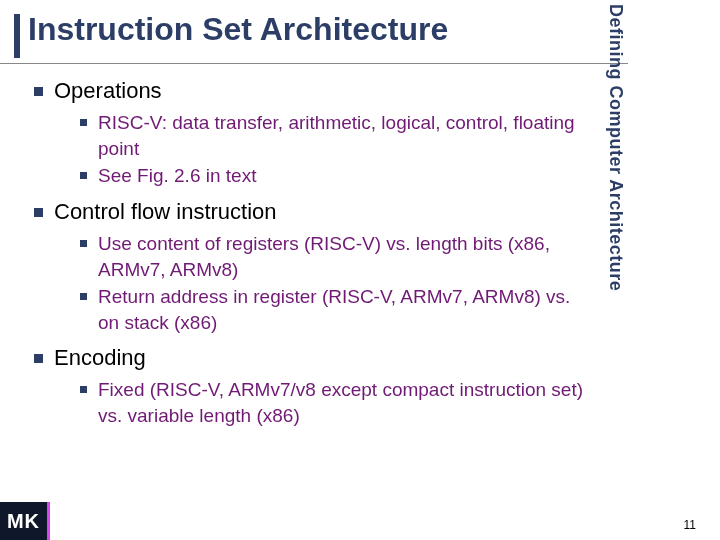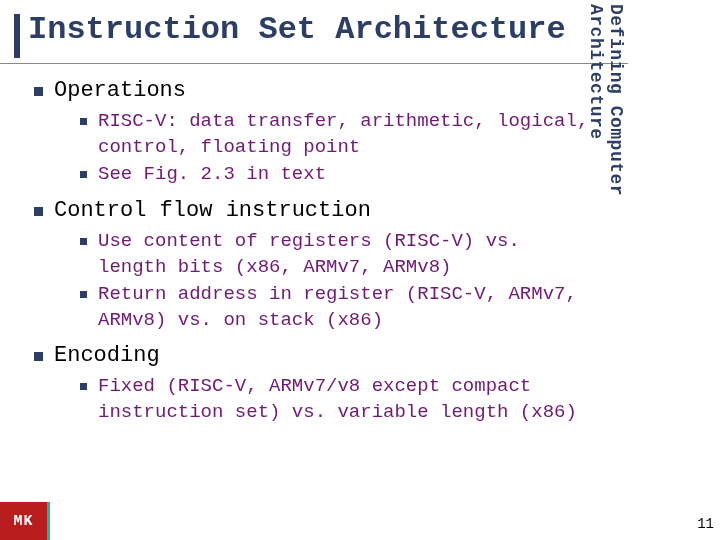--- a/index.html
+++ b/index.html
@@ -8,21 +8,20 @@
     width: 720px; height: 540px;
     font-family: Arial, Helvetica, sans-serif;
     background: #fff;
     position: relative;
     overflow: hidden;
   }
   .slide {
     width: 628px; height: 540px;
     position: relative;
     padding: 0;
-    font-family: Liberation Mono, monospace;
   }
   .title-wrap {
     display: flex;
     align-items: flex-start;
     padding: 12px 0 0 14px;
     border-bottom: 1px solid #888;
     height: 64px;
   }
   .title-bar {
     width: 6px;
@@ -102,42 +101,42 @@
     bottom: 0;
     left: 0;
     width: 720px;
     height: 38px;
     display: flex;
     align-items: center;
   }
   .logo {
     width: 50px;
     height: 38px;
-    background: #b91c1c;
+    background: #0f172a;
     color: #fff;
-    font-size: 15px;
+    font-size: 20px;
     font-weight: bold;
     display: flex;
     align-items: center;
     justify-content: center;
     letter-spacing: 1px;
-    border-right: 3px solid #14b8a6;
+    border-right: 3px solid #d946ef;
   }
   .copyright {
     flex: 1;
     text-align: center;
     font-size: 12px;
     font-weight: bold;
     color: #000;
   }
   .pagenum {
     position: absolute;
-    right: 6px;
+    right: 24px;
     bottom: 8px;
-    font-size: 14px;
+    font-size: 12px;
     color: #000;
   }
 </style>
 </head>
 <body>
 
 <div class="slide">
 
   <div class="title-wrap">
     <div class="title-bar"></div>
@@ -145,21 +144,21 @@
   </div>
 
   <div class="side-label">Defining Computer Architecture</div>
 
   <div class="content">
     <ul class="lvl1">
       <li>
         <span>Operations</span>
         <ul class="lvl2">
           <li>RISC-V:  data transfer, arithmetic, logical, control, floating point</li>
-          <li>See Fig. 2.3 in text</li>
+          <li>See Fig. 2.6 in text</li>
         </ul>
       </li>
       <li>
         <span>Control flow instruction</span>
         <ul class="lvl2">
           <li>Use content of registers (RISC-V) vs. length bits (x86, ARMv7, ARMv8)</li>
           <li>Return address in register (RISC-V, ARMv7, ARMv8) vs. on stack (x86)</li>
         </ul>
       </li>
       <li>

